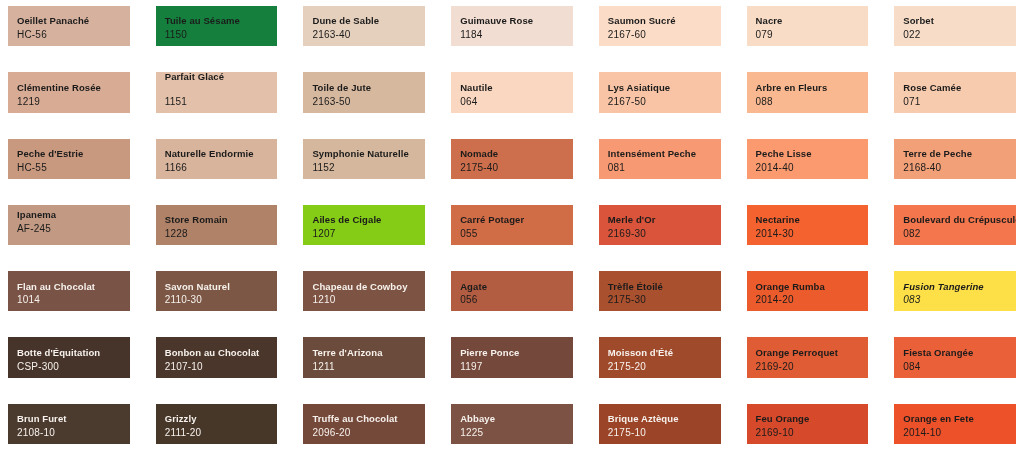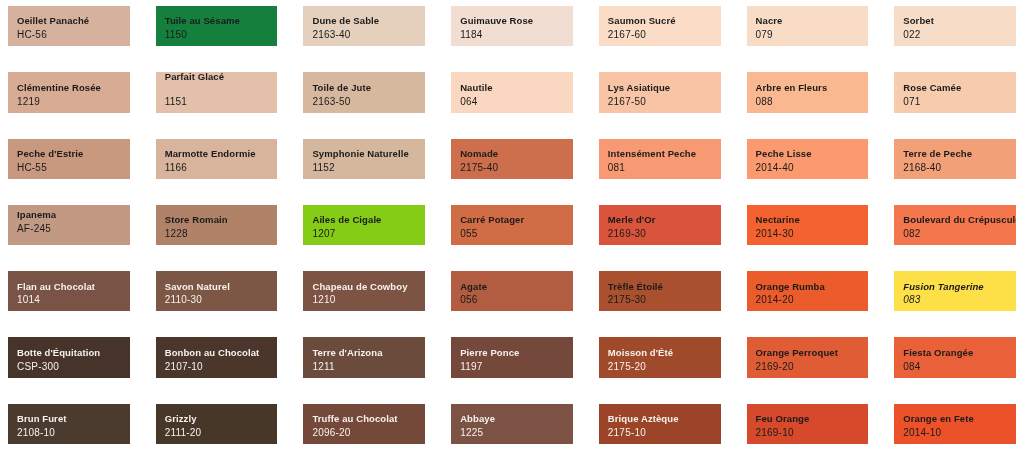--- a/index.html
+++ b/index.html
@@ -115,21 +115,21 @@
     </div>
     <div class="swatch text-dark" style="background-color: rgb(247, 203, 174);">
       <div class="swatch-name">Rose Camée</div>
       <div class="swatch-code">071</div>
     </div>
     <div class="swatch text-dark" style="background-color: rgb(201, 153, 127);">
       <div class="swatch-name">Peche d'Estrie</div>
       <div class="swatch-code">HC-55</div>
     </div>
     <div class="swatch text-dark" style="background-color: rgb(216, 180, 156);">
-      <div class="swatch-name">Marmotte Endormie</div>
+      <div class="swatch-name">Naturelle Endormie</div>
       <div class="swatch-code">1166</div>
     </div>
     <div class="swatch text-dark" style="background-color: rgb(212, 183, 156);">
       <div class="swatch-name">Symphonie Naturelle</div>
       <div class="swatch-code">1152</div>
     </div>
     <div class="swatch text-dark" style="background-color: rgb(205, 111, 76);">
       <div class="swatch-name">Nomade</div>
       <div class="swatch-code">2175-40</div>
     </div>

